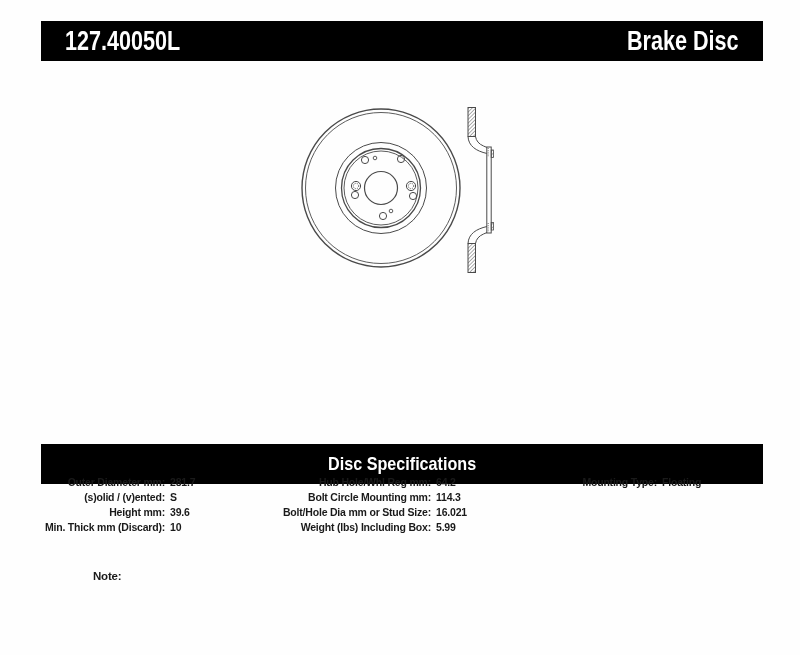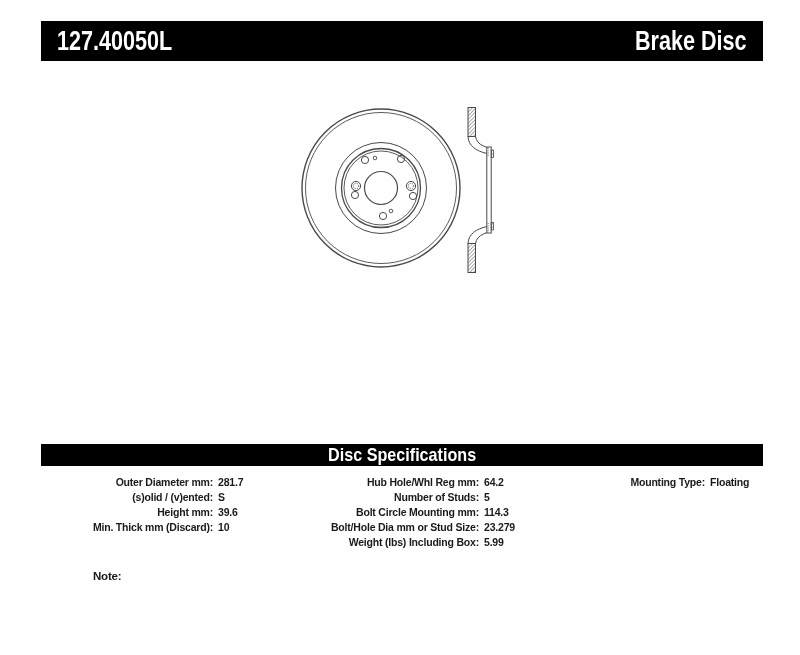--- a/index.html
+++ b/index.html
@@ -19,44 +19,44 @@
     background: #000000;
     color: #ffffff;
     box-sizing: border-box;
     display: flex;
     align-items: center;
   }
   .header-bar {
     top: 21px;
     height: 40px;
     justify-content: space-between;
-    padding: 0 16px;
+    padding: 0 24px;
     font-weight: bold;
     font-size: 27px;
   }
   .header-bar .left-text  { transform: scaleX(0.80); transform-origin: left center;  white-space: nowrap; }
   .header-bar .right-text { transform: scaleX(0.80); transform-origin: right center; white-space: nowrap; }
   .spec-bar {
     top: 444px;
-    height: 22px;
+    height: 40px;
     justify-content: center;
     font-weight: bold;
     font-size: 19px;
   }
   .spec-bar span { transform: scaleX(0.85); transform-origin: center; white-space: nowrap; }
   .drawing { position: absolute; left: 280px; top: 90px; }
   .spec-col {
     position: absolute;
     top: 475px;
     font-size: 10.5px;
     font-weight: bold;
     line-height: 15px;
     letter-spacing: -0.2px;
   }
-  .spec-col .row { display: flex; margin-left: 48px; }
+  .spec-col .row { display: flex; }
   .spec-col .label {
     display: flex;
     justify-content: flex-end;
     white-space: nowrap;
   }
   .spec-col .value { margin-left: 5px; white-space: nowrap; }
   .col1 { left: 40px; }  .col1 .label { width: 125px; }
   .col2 { left: 280px; } .col2 .label { width: 151px; }
   .col3 { left: 500px; } .col3 .label { width: 157px; }
   .note {
@@ -151,30 +151,26 @@
       <span class="value">10</span>
     </div>
   </div>
 
   <div class="spec-col col2">
     <div class="row">
       <span class="label">Hub Hole/Whl Reg mm:</span>
       <span class="value">64.2</span>
     </div>
     <div class="row">
-      <span class="label">Number of Studs:</span>
-      <span class="value">5</span>
-    </div>
-    <div class="row">
       <span class="label">Bolt Circle Mounting mm:</span>
       <span class="value">114.3</span>
     </div>
     <div class="row">
       <span class="label">Bolt/Hole Dia mm or Stud Size:</span>
-      <span class="value">23.279</span>
+      <span class="value">16.021</span>
     </div>
     <div class="row">
       <span class="label">Weight (lbs) Including Box:</span>
       <span class="value">5.99</span>
     </div>
   </div>
 
   <div class="spec-col col3">
     <div class="row">
       <span class="label">Mounting Type:</span>

